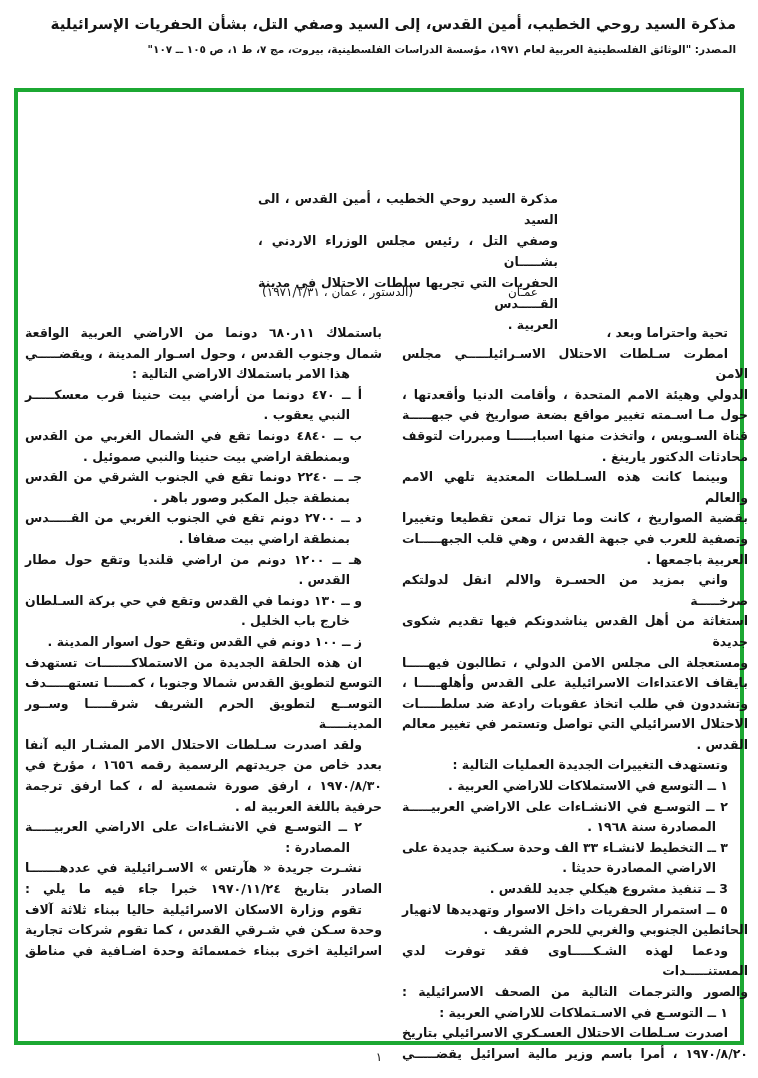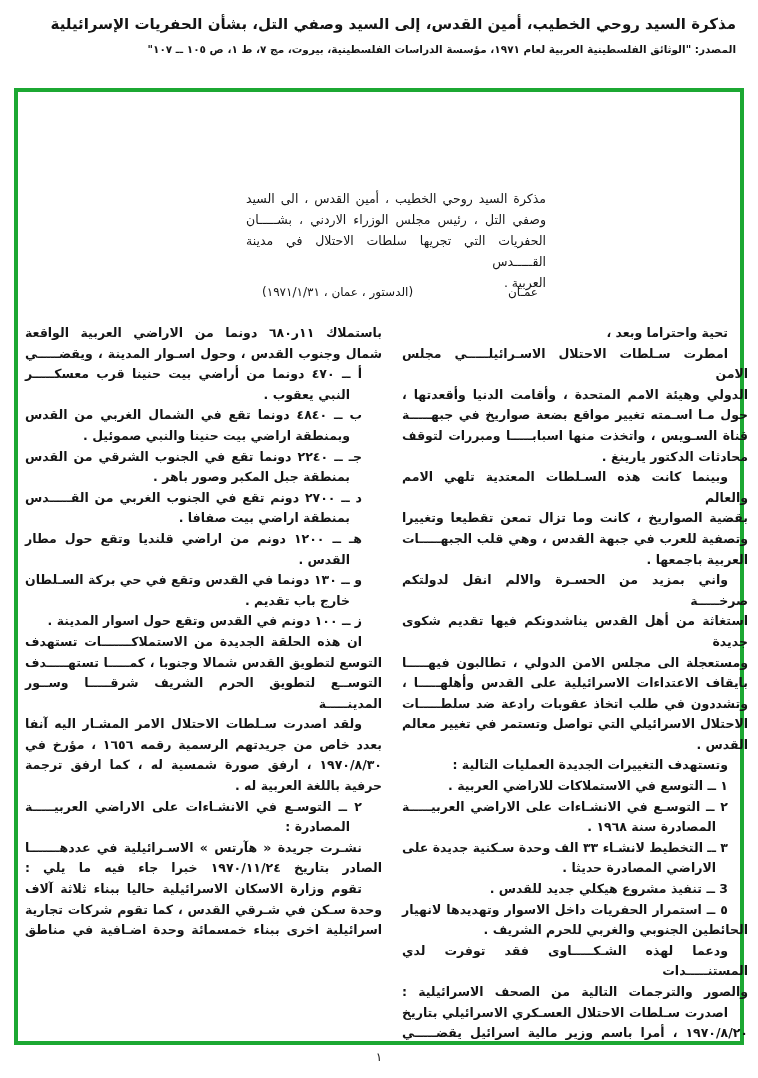--- a/index.html
+++ b/index.html
@@ -13,22 +13,22 @@
   .header{position:absolute;top:11px;right:22px;left:18px;text-align:right;}
   .h1{font-size:15px;font-weight:bold;line-height:26px;}
   .h2{font-size:10.5px;font-weight:bold;margin-top:6px;}
 
   .frame{
     position:absolute;left:14px;top:88px;width:730px;height:957px;
     border:4px solid #1ca832;box-sizing:border-box;background:#ffffff;
   }
 
   .title-block{
-    position:absolute;top:188px;right:212px;width:300px;
-    font-weight:normal;font-size:12.5px;line-height:21px;
+    position:absolute;top:188px;right:200px;width:300px;
+    font-weight:bold;font-size:12.5px;line-height:21px;
   }
 
   .dateline{
     position:absolute;top:285px;right:208px;width:300px;
     display:flex;justify-content:space-between;align-items:baseline;
     padding:0 12px;box-sizing:border-box;font-size:12px;
   }
 
   .col{position:absolute;top:323px;font-size:12.5px;line-height:20.6px;font-weight:bold;}
   .col-right{right:10px;width:346px;}
@@ -87,39 +87,41 @@
       <div class="line indent end">١ ــ التوسع في الاستملاكات للاراضي العربية .</div>
       <div class="line indent">٢ ــ التوسـع في الانشـاءات على الاراضي العربيـــــة</div>
       <div class="line cont">المصادرة سنة ١٩٦٨ .</div>
       <div class="line indent">٣ ــ التخطيط لانشـاء ٣٣ الف وحدة سـكنية جديدة على</div>
       <div class="line cont">الاراضي المصادرة حديثا .</div>
       <div class="line indent end">3 ــ تنفيذ مشروع هيكلي جديد للقدس .</div>
       <div class="line indent">٥ ــ استمرار الحفريات داخل الاسوار وتهديدها لانهيار</div>
       <div class="line end">الحائطين الجنوبي والغربي للحرم الشريف .</div>
       <div class="line indent">ودعما لهذه الشـكـــــاوى فقد توفرت لدي المستنـــــدات</div>
       <div class="line">والصور والترجمات التالية من الصحف الاسرائيلية :</div>
+      <div class="line indent end">١ ــ التوسـع في الاسـتملاكات للاراضي العربية :</div>
       <div class="line indent">اصدرت سـلطات الاحتلال العسـكري الاسرائيلي بتاريخ</div>
       <div class="line">١٩٧٠/٨/٢٠ ، أمرا باسم وزير مالية اسرائيل يقضـــــي</div>
     </div>
 
   <div class="col col-left">
       <div class="line">باستملاك ١١ر٦٨٠ دونما من الاراضي العربية الواقعة</div>
       <div class="line">شمال وجنوب القدس ، وحول اسـوار المدينة ، ويقضـــــي</div>
+      <div class="line cont">هذا الامر باستملاك الاراضي التالية :</div>
       <div class="line indent">أ ــ ٤٧٠ دونما من أراضي بيت حنينا قرب معسكـــــر</div>
       <div class="line cont">النبي يعقوب .</div>
       <div class="line indent">ب ــ ٤٨٤٠ دونما تقع في الشمال الغربي من القدس</div>
       <div class="line cont">وبمنطقة اراضي بيت حنينا والنبي صموئيل .</div>
       <div class="line indent">جـ ــ ٢٢٤٠ دونما تقع في الجنوب الشرقي من القدس</div>
       <div class="line cont">بمنطقة جبل المكبر وصور باهر .</div>
       <div class="line indent">د ــ ٢٧٠٠ دونم تقع في الجنوب الغربي من القـــــدس</div>
       <div class="line cont">بمنطقة اراضي بيت صفافا .</div>
       <div class="line indent">هـ ــ ١٢٠٠ دونم من اراضي قلنديا وتقع حول مطار</div>
       <div class="line cont">القدس .</div>
       <div class="line indent">و ــ ١٣٠ دونما في القدس وتقع في حي بركة السـلطان</div>
-      <div class="line cont">خارج باب تقديم .</div>
+      <div class="line cont">خارج باب الخليل .</div>
       <div class="line indent end">ز ــ ١٠٠ دونم في القدس وتقع حول اسوار المدينة .</div>
       <div class="line indent">ان هذه الحلقة الجديدة من الاستملاكـــــــات تستهدف</div>
       <div class="line">التوسع لتطويق القدس شمالا وجنوبا ، كمـــــا تستهـــــدف</div>
       <div class="line">التوســع لتطويق الحرم الشريف شرقـــــا وســور المدينـــــة</div>
       <div class="line indent">ولقد اصدرت سـلطات الاحتلال الامر المشـار اليه آنفا</div>
       <div class="line">بعدد خاص من جريدتهم الرسمية رقمه ١٦٥٦ ، مؤرخ في</div>
       <div class="line">١٩٧٠/٨/٣٠ ، ارفق صورة شمسية له ، كما ارفق ترجمة</div>
       <div class="line end">حرفية باللغة العربية له .</div>
       <div class="line indent">٢ ــ التوسـع في الانشـاءات على الاراضي العربيـــــة</div>
       <div class="line cont">المصادرة :</div>

